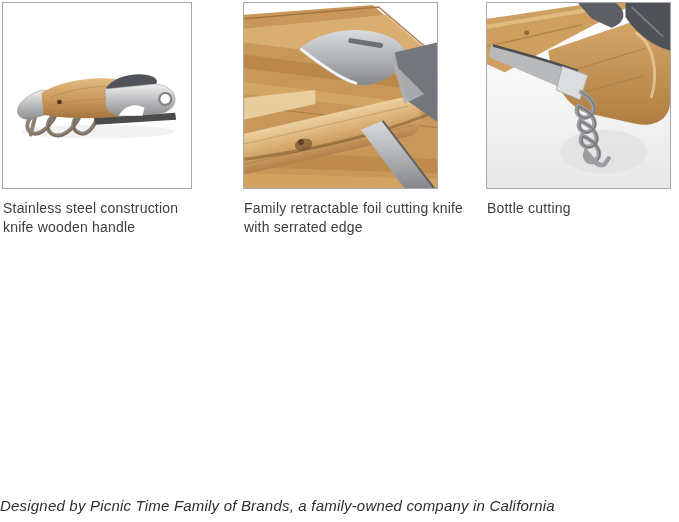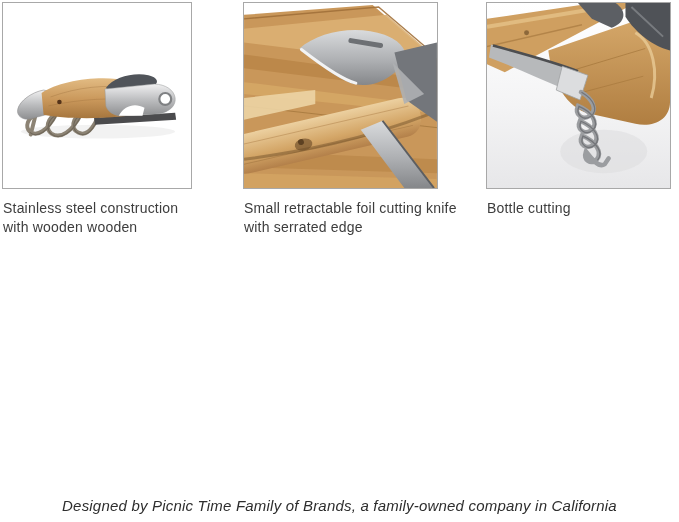--- a/index.html
+++ b/index.html
@@ -31,21 +31,21 @@
     letter-spacing:0.2px;
     color:#3d3d3d;
     white-space:pre-line;
   }
   #caption-1{left:3px;width:235px;}
   #caption-2{left:244px;width:250px;}
   #caption-3{left:487px;width:185px;}
   .footer{
     position:absolute;
     top:497px;left:0;right:0;
-    text-align:center;
+    text-align:left;
     font-style:italic;
     font-size:15px;
     letter-spacing:0.2px;
     color:#2d2d2d;
   }
 </style>
 </head>
 <body>
 
 <div class="page">
@@ -192,20 +192,20 @@
       <ellipse cx="118" cy="150" rx="44" ry="22" fill="#dcdcde" opacity="0.55"></ellipse>
 
       <g>
         <path d="M95,90 C107,97 112,108 104,114 C97,119 88,113 92,104 C106,110 113,121 106,128 C99,134 90,128 94,119 C108,125 115,136 108,143 C101,149 92,143 96,134 C110,140 117,151 111,158 C105,164 97,159 100,150 C106,158 113,167 119,163 L123,157" fill="none" stroke="#9b9da0" stroke-width="4.5" stroke-linecap="round"></path>
         <path d="M95,90 C107,97 112,108 104,114 C97,119 88,113 92,104 C106,110 113,121 106,128 C99,134 90,128 94,119 C108,125 115,136 108,143 C101,149 92,143 96,134 C110,140 117,151 111,158" fill="none" stroke="#5e6064" stroke-width="1.3" stroke-linecap="round" opacity="0.65" transform="translate(1,0.5)"></path>
       </g>
     </svg>
   </div>
 
   <div class="caption" id="caption-1">Stainless steel construction
-with wooden wooden</div>
-  <div class="caption" id="caption-2">Small retractable foil cutting knife
+knife wooden handle</div>
+  <div class="caption" id="caption-2">Family retractable foil cutting knife
 with serrated edge</div>
   <div class="caption" id="caption-3">Bottle cutting</div>
 
   <div class="footer">Designed by Picnic Time Family of Brands, a family-owned company in California</div>
 
 </div>
 
 </body></html>

